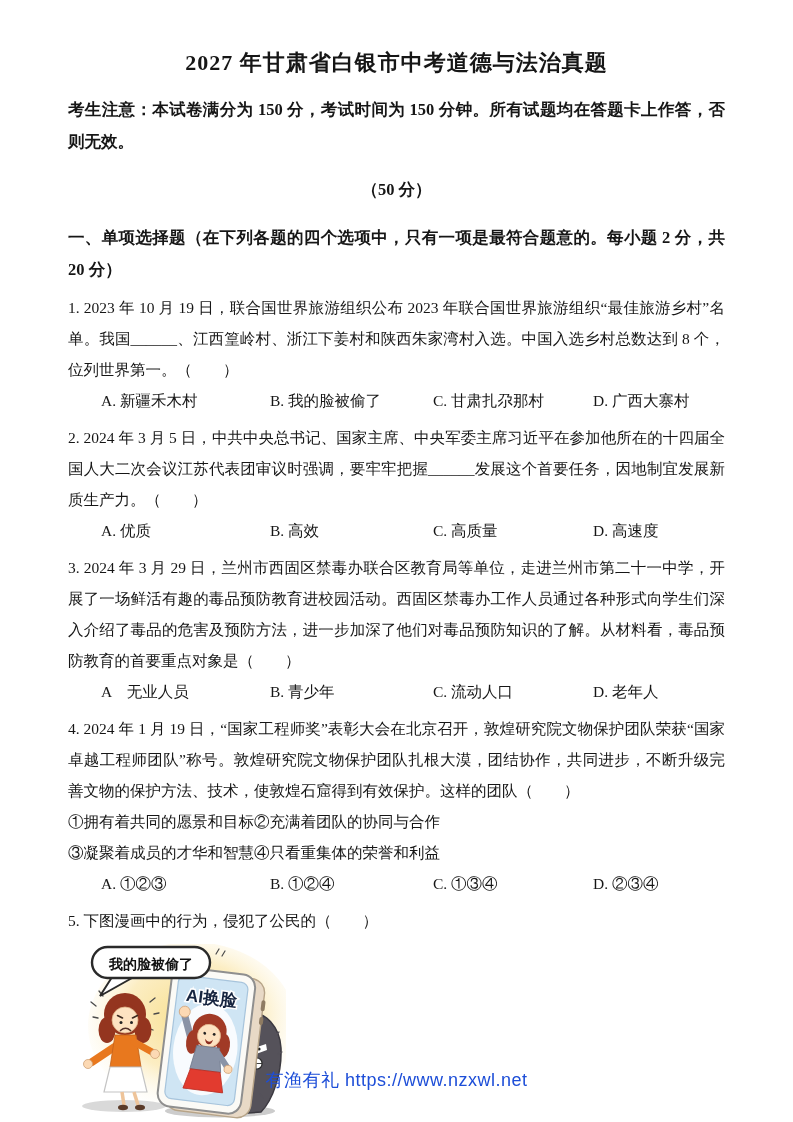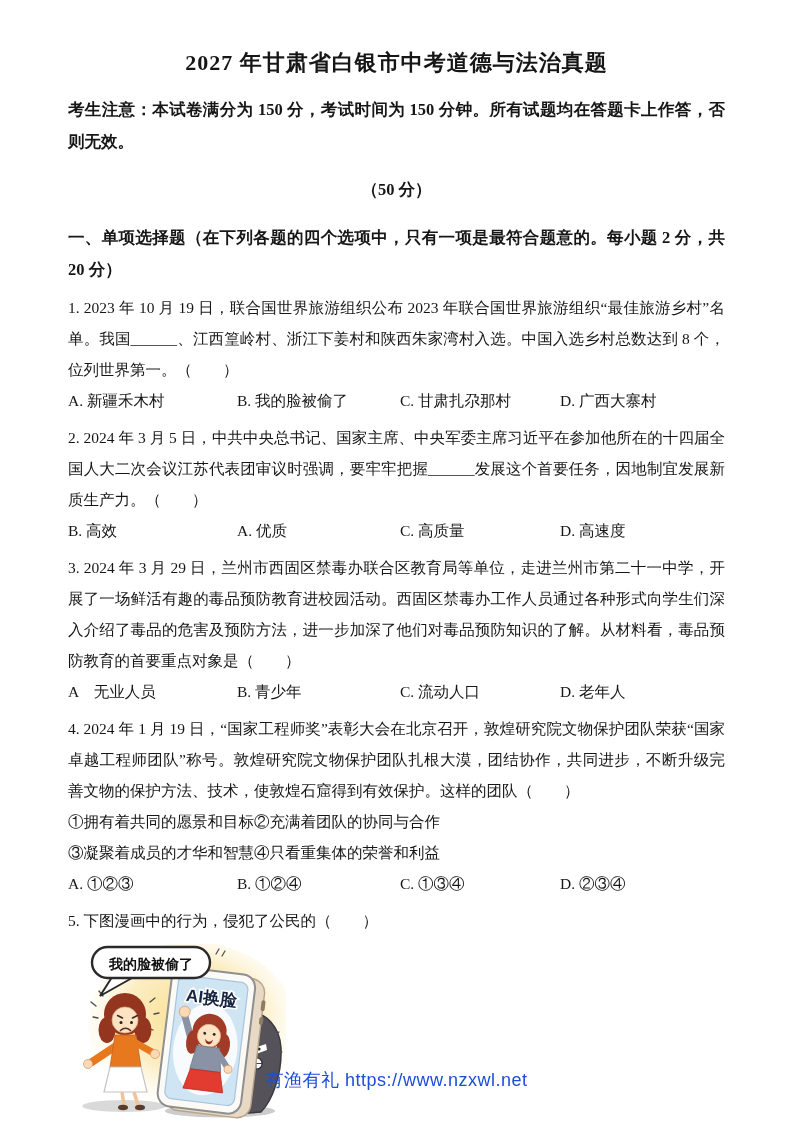--- a/index.html
+++ b/index.html
@@ -30,21 +30,21 @@
     font-size: 16.5px; font-weight: bold;
     text-align: center; line-height: 32px; margin: 16px;
   }
   .section-heading {
     font-size: 16.5px; font-weight: bold;
     line-height: 32px; text-align: justify; margin: 0;
   }
   .question { margin-top: 6px; font-size: 15.5px; }
   .stem { line-height: 31px; text-align: justify; margin: 0; }
   .sub-item { line-height: 31px; margin: 0; }
-  .opts { display: flex; line-height: 31px; }
+  .opts { display: flex; line-height: 31px; margin-left: 33px; }
   .opt { display: block; }
   .opt:nth-child(1) { width: 169px; }
   .opt:nth-child(2) { width: 163px; }
   .opt:nth-child(3) { width: 160px; }
   .opt:nth-child(4) { flex: 1; }
   .cartoon-wrap { margin: 8px 0 2px 2px; width: 216px; height: 178px; }
   .footer {
     position: absolute; left: 0; right: 0; bottom: 30px;
     text-align: center;
     font-family: "Liberation Sans", "DejaVu Sans", sans-serif;
@@ -70,22 +70,22 @@
       <span class="opt">A. 新疆禾木村</span>
       <span class="opt">B. 我的脸被偷了</span>
       <span class="opt">C. 甘肃扎尕那村</span>
       <span class="opt">D. 广西大寨村</span>
     </div>
   </div>
 
   <div class="question">
     <p class="stem">2. 2024 年 3 月 5 日，中共中央总书记、国家主席、中央军委主席习近平在参加他所在的十四届全国人大二次会议江苏代表团审议时强调，要牢牢把握______发展这个首要任务，因地制宜发展新质生产力。（　　）</p>
     <div class="opts">
+      <span class="opt">A. 优质</span>
       <span class="opt">B. 高效</span>
-      <span class="opt">A. 优质</span>
       <span class="opt">C. 高质量</span>
       <span class="opt">D. 高速度</span>
     </div>
   </div>
 
   <div class="question">
     <p class="stem">3. 2024 年 3 月 29 日，兰州市西固区禁毒办联合区教育局等单位，走进兰州市第二十一中学，开展了一场鲜活有趣的毒品预防教育进校园活动。西固区禁毒办工作人员通过各种形式向学生们深入介绍了毒品的危害及预防方法，进一步加深了他们对毒品预防知识的了解。从材料看，毒品预防教育的首要重点对象是（　　）</p>
     <div class="opts">
       <span class="opt">A　无业人员</span>
       <span class="opt">B. 青少年</span>

